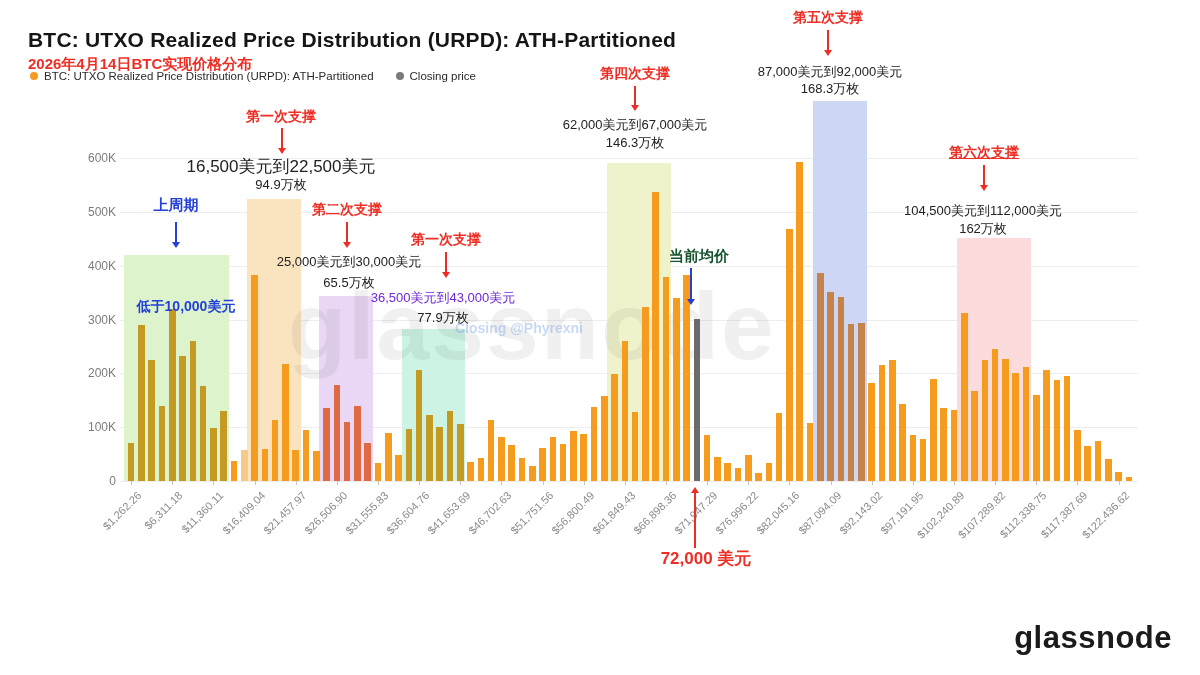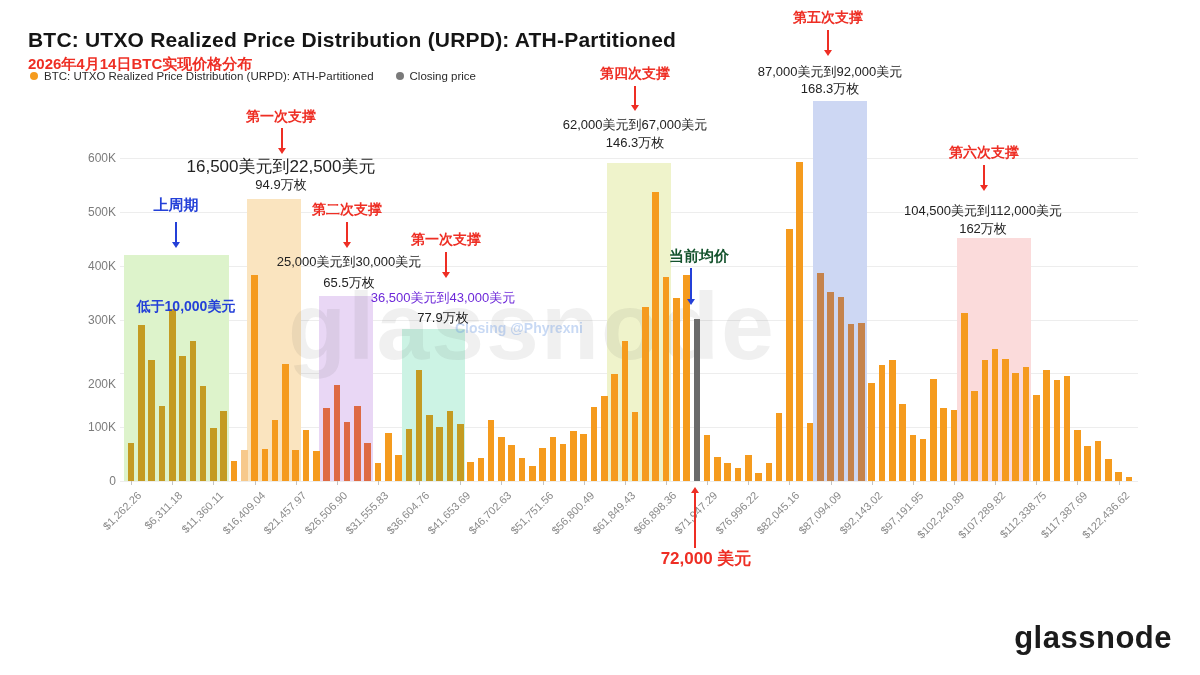--- a/index.html
+++ b/index.html
@@ -43,21 +43,21 @@
       <span>Closing price</span>
     </span>
   </div>
 
   <div id="layer-grid" class="abs" style="left:0;top:0;width:1200px;height:675px;">
       <div class="grid" style="left: 120px; top: 481px; width: 1018px;"></div>
       <div class="ylab" style="left: 70px; top: 481px;">0</div>
       <div class="grid" style="left: 120px; top: 427.167px; width: 1018px;"></div>
       <div class="ylab" style="left: 70px; top: 427.167px;">100K</div>
       <div class="grid" style="left: 120px; top: 373.333px; width: 1018px;"></div>
-      <div class="ylab" style="left: 70px; top: 373.333px; margin-top: 11px;">200K</div>
+      <div class="ylab" style="left: 70px; top: 373.333px;">200K</div>
       <div class="grid" style="left: 120px; top: 319.5px; width: 1018px;"></div>
       <div class="ylab" style="left: 70px; top: 319.5px;">300K</div>
       <div class="grid" style="left: 120px; top: 265.667px; width: 1018px;"></div>
       <div class="ylab" style="left: 70px; top: 265.667px;">400K</div>
       <div class="grid" style="left: 120px; top: 211.833px; width: 1018px;"></div>
       <div class="ylab" style="left: 70px; top: 211.833px;">500K</div>
       <div class="grid" style="left: 120px; top: 158px; width: 1018px;"></div>
       <div class="ylab" style="left: 70px; top: 158px;">600K</div>
     </div>
   <div id="layer-regions" class="abs" style="left:0;top:0;width:1200px;height:675px;">
@@ -236,21 +236,21 @@
       <div class="ann center" style="left: 349px; top: 273.94px; color: rgb(34, 34, 34); font-size: 13px; font-weight: 500;">65.5万枚</div>
       <div class="ann center" style="left: 446px; top: 231.32px; color: rgb(238, 46, 36); font-size: 14px; font-weight: 700;">第一次支撑</div>
       <div class="ann center" style="left: 443px; top: 288.94px; color: #6d28d9; font-size: 13px; font-weight: 500;">36,500美元到43,000美元</div>
       <div class="ann center" style="left: 443px; top: 308.94px; color: rgb(34, 34, 34); font-size: 13px; font-weight: 500;">77.9万枚</div>
       <div class="ann center" style="left: 635px; top: 65.32px; color: rgb(238, 46, 36); font-size: 14px; font-weight: 700;">第四次支撑</div>
       <div class="ann center" style="left: 635px; top: 115.94px; color: rgb(34, 34, 34); font-size: 13px; font-weight: 500;">62,000美元到67,000美元</div>
       <div class="ann center" style="left: 635px; top: 133.94px; color: rgb(34, 34, 34); font-size: 13px; font-weight: 500;">146.3万枚</div>
       <div class="ann center" style="left: 828px; top: 9.32px; color: rgb(238, 46, 36); font-size: 14px; font-weight: 700;">第五次支撑</div>
       <div class="ann center" style="left: 830px; top: 62.94px; color: rgb(34, 34, 34); font-size: 13px; font-weight: 500;">87,000美元到92,000美元</div>
       <div class="ann center" style="left: 830px; top: 79.94px; color: rgb(34, 34, 34); font-size: 13px; font-weight: 500;">168.3万枚</div>
-      <div class="ann center" style="left: 984px; top: 144.32px; color: rgb(238, 46, 36); font-size: 14px; font-weight: 700;">第六次支撑</div>
+      <div class="ann center" style="left: 984px; top: 144.32px; color: rgb(238, 46, 36); font-size: 14px; font-weight: 700; text-decoration: underline;">第六次支撑</div>
       <div class="ann center" style="left: 983px; top: 201.94px; color: rgb(34, 34, 34); font-size: 13px; font-weight: 500;">104,500美元到112,000美元</div>
       <div class="ann center" style="left: 983px; top: 219.94px; color: rgb(34, 34, 34); font-size: 13px; font-weight: 500;">162万枚</div>
       <div class="ann center" style="left: 699px; top: 246.7px; color: #14532d; font-size: 15px; font-weight: 700;">当前均价</div>
       <div class="ann center" style="left: 706px; top: 547.46px; color: rgb(238, 46, 36); font-size: 17px; font-weight: 700;">72,000 美元</div>
       <div class="arrow-line" style="left: 281px; top: 128px; height: 21px; background: rgb(238, 46, 36);"></div>
       <div class="arrow-head" style="left: 278px; top: 148px; border-top: 6px solid rgb(238, 46, 36);"></div>
       <div class="arrow-line" style="left: 175px; top: 222px; height: 21px; background: rgb(36, 64, 216);"></div>
       <div class="arrow-head" style="left: 172px; top: 242px; border-top: 6px solid rgb(36, 64, 216);"></div>
       <div class="arrow-line" style="left: 346px; top: 222px; height: 21px; background: rgb(238, 46, 36);"></div>
       <div class="arrow-head" style="left: 343px; top: 242px; border-top: 6px solid rgb(238, 46, 36);"></div>

